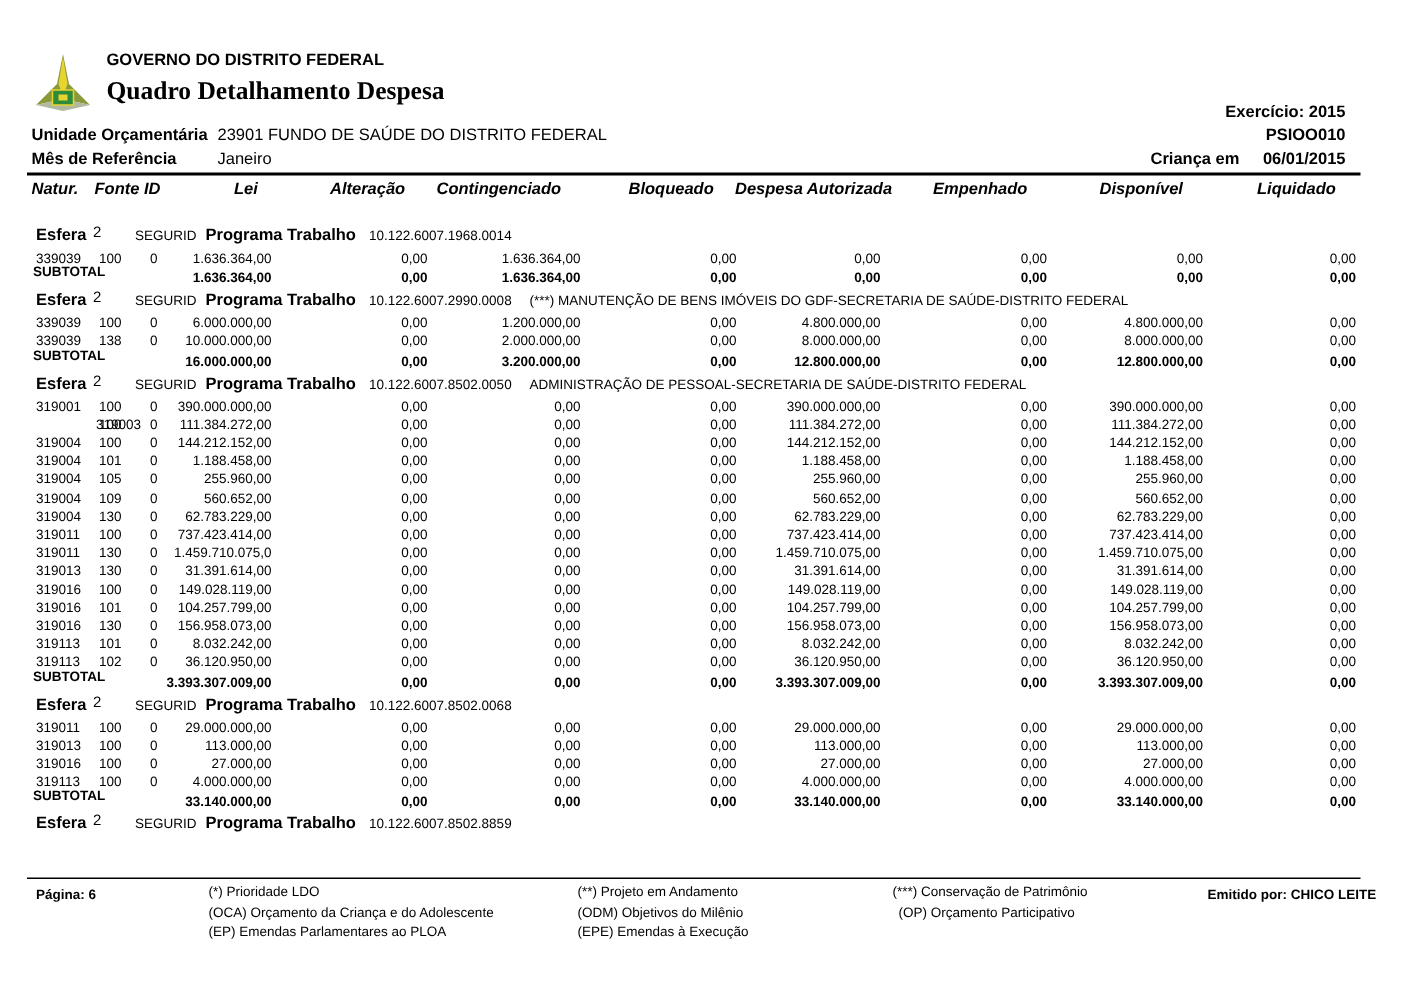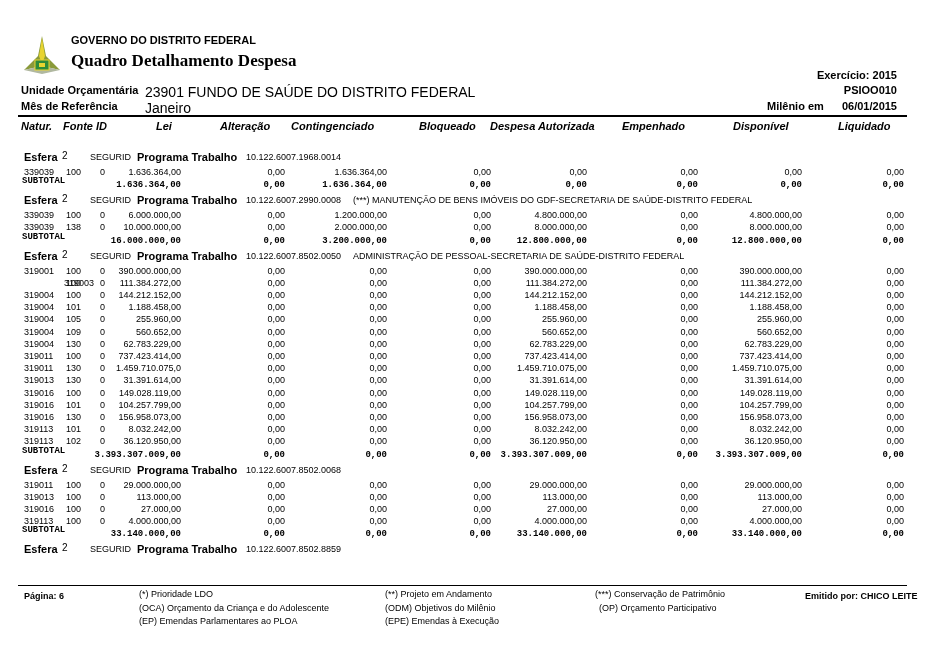--- a/index.html
+++ b/index.html
@@ -2,26 +2,26 @@
 <html><head>
 <meta charset="utf-8">
 <style>
   html, body { margin:0; padding:0; background:#ffffff; }
   body { width:943px; height:666px; position:relative; overflow:hidden; font-family:"Liberation Sans", sans-serif; color:#000; }
   .abs { position:absolute; white-space:nowrap; }
   .gov { left:71px; top:34px; font-size:11px; font-weight:bold; }
   .title { left:71px; top:51px; font-family:"Liberation Serif", serif; font-size:17px; font-weight:bold; }
   .logo { left:24px; top:36px; width:36px; height:42px; }
   .hdr-lbl { font-size:11px; font-weight:bold; }
-  .hdr-val { font-size:14px; }
+  .hdr-val { font-size:11px; }
   .rule { position:absolute; left:18px; width:889px; height:2px; background:#000; }
   .colh { position:absolute; top:120px; font-size:11px; font-weight:bold;font-style:italic; }
   .row { position:absolute; left:0; width:943px; height:12px; font-size:9px; }
   .row span { position:absolute; white-space:nowrap; }
-  .row.sub span { font-weight:bold;font-family:Liberation Mono, monospace; }
+  .row.sub span { font-weight:bold; }
   .r { text-align:right; }
   .esf { position:absolute; left:0; width:943px; height:14px; }
   .esf span { position:absolute; white-space:nowrap; }
   .esf .e1 { left:24px; font-size:11px; font-weight:bold; top:1px; }
   .esf .e2 { left:62px; font-size:10px; top:0px; }
   .esf .e3 { left:90px; font-size:9px; top:2px; }
   .esf .e4 { left:137px; font-size:11px; font-weight:bold; top:1px; }
   .esf .e5 { left:246px; font-size:9px; top:2px; }
   .esf .e6 { left:353px; font-size:9px; top:2px; }
   .foot { position:absolute; font-size:9px; white-space:nowrap; }
@@ -39,21 +39,21 @@
 <div class="abs gov">GOVERNO DO DISTRITO FEDERAL</div>
 <div class="abs title">Quadro Detalhamento Despesa</div>
 
 <div class="abs hdr-lbl" style="left:21px;top:84px;">Unidade Orçamentária</div>
 <div class="abs hdr-val" style="left:145px;top:84px;">23901  FUNDO DE SAÚDE DO DISTRITO FEDERAL</div>
 <div class="abs hdr-lbl" style="left:21px;top:100px;">Mês de Referência</div>
 <div class="abs hdr-val" style="left:145px;top:100px;">Janeiro</div>
 
 <div class="abs hdr-lbl" style="right:46px;top:69px;">Exercício: 2015</div>
 <div class="abs hdr-lbl" style="right:46px;top:84px;">PSIOO010</div>
-<div class="abs hdr-lbl" style="left:767px;top:100px;">Milênio em</div>
+<div class="abs hdr-lbl" style="left:767px;top:100px;">Criança em</div>
 <div class="abs hdr-lbl" style="right:46px;top:100px;">06/01/2015</div>
 
 <div class="rule" style="top:115px;"></div>
 
 <div class="colh" style="left:21px;">Natur.</div>
 <div class="colh" style="left:63px;">Fonte ID</div>
 <div class="colh" style="left:156px;">Lei</div>
 <div class="colh" style="left:220px;">Alteração</div>
 <div class="colh" style="left:291px;">Contingenciado</div>
 <div class="colh" style="left:419px;">Bloqueado</div>

